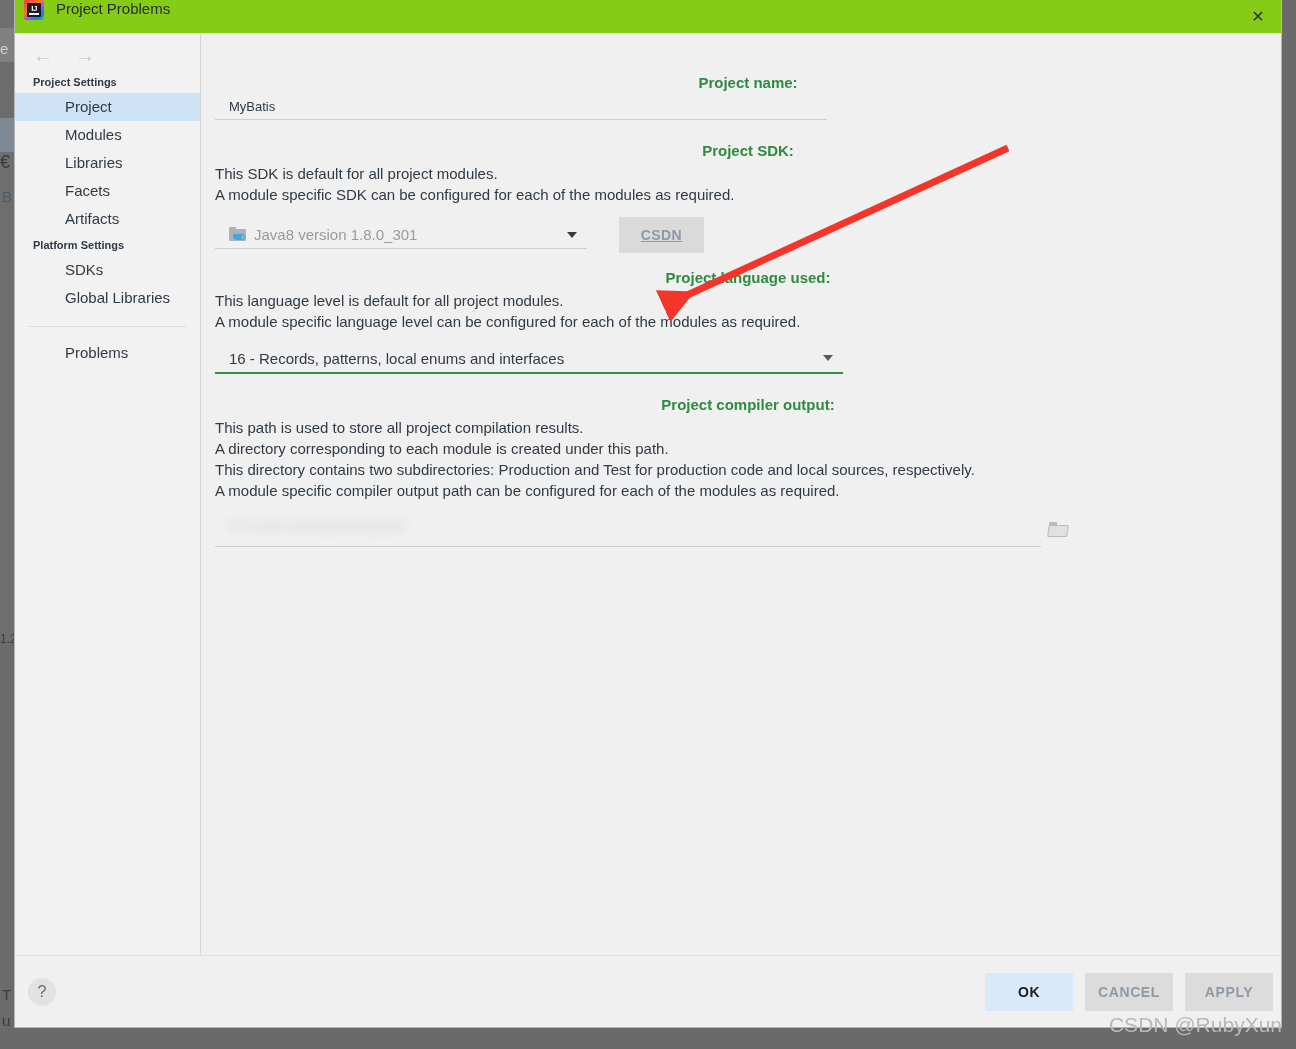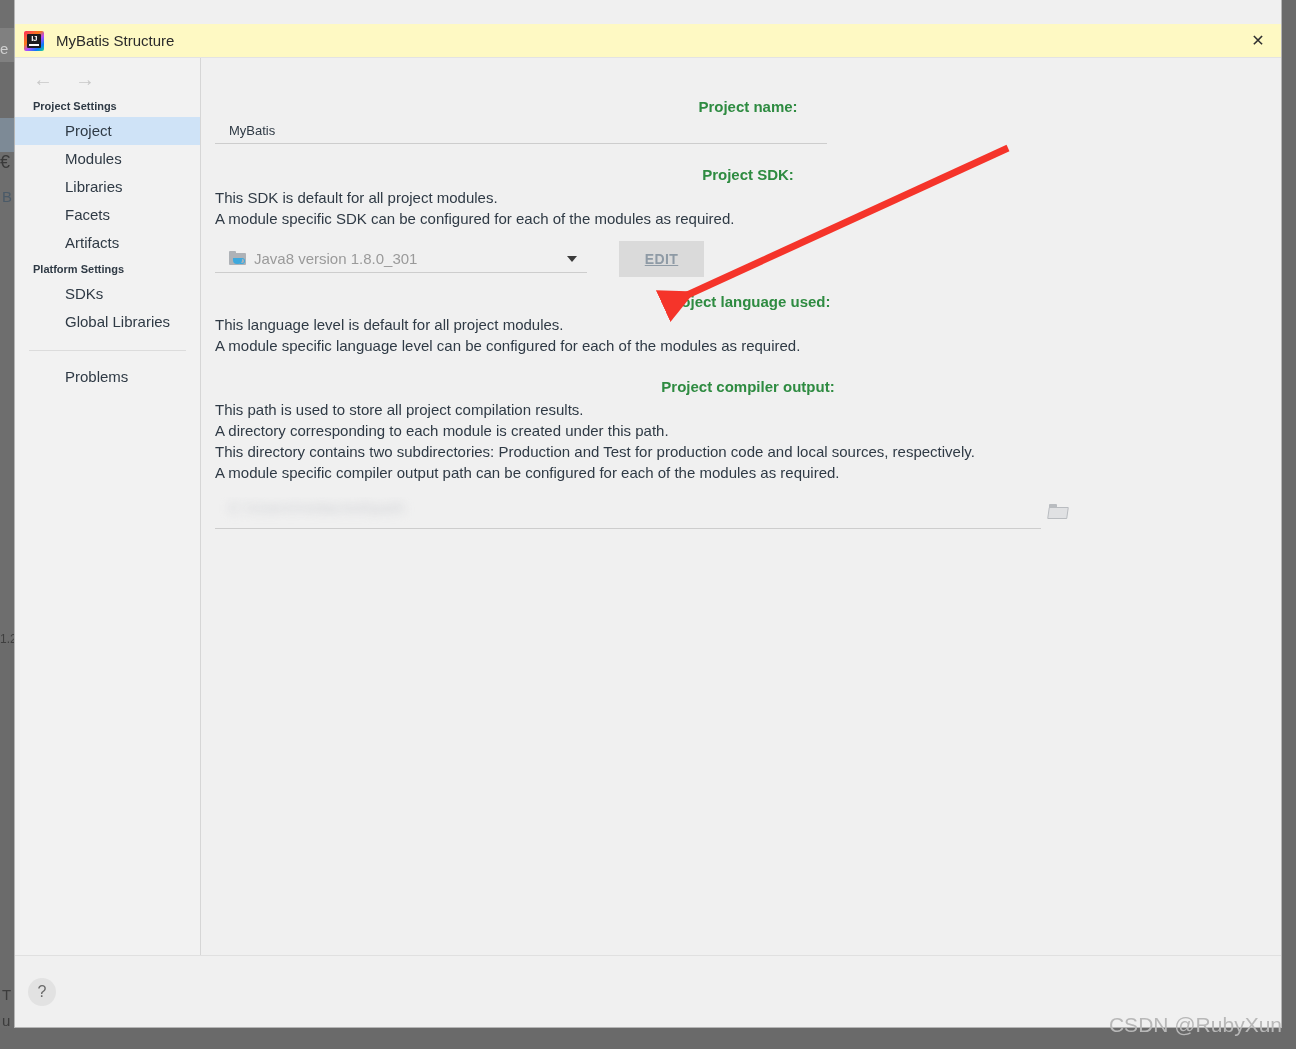--- a/index.html
+++ b/index.html
@@ -55,27 +55,26 @@
     background: #f0f0f0;
     border: 1px solid #b5b5b5;
     border-top: none;
     display: flex;
     flex-direction: column;
   }
 
   
   .titlebar {
     height: 34px;
-    background: #fef9c3;
+    background: #84cc16;
     border-bottom: 1px solid #e3e3e3;
     display: flex;
-    align-items: center;
+    align-items: flex-start;
     flex: 0 0 auto;
     position: relative;
-    margin-top: 24px;
   }
   .ij-logo {
     width: 20px; height: 20px;
     margin-left: 9px;
     position: relative;
     border-radius: 2px;
     background: linear-gradient(135deg, #fe315d 0%, #f97a12 28%, #b除 0%, #087cfa 72%, #21d789 100%);
     background: linear-gradient(140deg, #fe2857 0%, #fa5b3d 22%, #f97a12 38%, #b24bff 58%, #087cfa 80%, #21d789 100%);
     flex: 0 0 auto;
   }
@@ -440,21 +439,21 @@
   <div class="bd-bottom-bar"></div>
 </div>
 
 <div id="dialog">
 
   <div class="titlebar">
     <div class="ij-logo">
       <div class="ij-logo-text">IJ</div>
       <div class="ij-logo-bar"></div>
     </div>
-    <div class="title-text">MyBatis Structure</div>
+    <div class="title-text">Project Problems</div>
     <div class="close-btn">✕</div>
   </div>
 
   <div class="dlg-body">
 
     <div class="sidebar">
       <div class="nav-arrows">
         <span class="nav-arrow">←</span>
         <span class="nav-arrow">→</span>
       </div>
@@ -490,30 +489,36 @@
           <div class="combo sdk">
             <span class="sdk-icon">
               <span class="f-tab"></span>
                 <span class="f-back"></span>
                 <span class="cup"></span>
             </span>
             <span>Java8 version 1.8.0_301</span>
             <span class="caret"></span>
           </div>
           <button class="edit-btn">
-              <u>EDIT</u>
+              <u>CSDN</u>
             </button>
         </div>
 
         <div class="gap-md"></div>
 
         <div class="sec-head">Project language used:</div>
         <div class="sec-desc">This language level is default for all project modules.</div>
         <div class="sec-desc">A module specific language level can be configured for each of the modules as required.</div>
 
+        <div style="margin-top:12px;">
+          <div class="combo lang">
+            <span>16 - Records, patterns, local enums and interfaces</span>
+            <span class="caret"></span>
+          </div>
+        </div>
 
         <div class="gap-lg"></div>
 
         <div class="sec-head">Project compiler output:</div>
         <div class="sec-desc">This path is used to store all project compilation results.</div>
         <div class="sec-desc">A directory corresponding to each module is created under this path.</div>
         <div class="sec-desc">This directory contains two subdirectories: Production and Test for production code and local sources, respectively.</div>
         <div class="sec-desc">A module specific compiler output path can be configured for each of the modules as required.</div>
 
         <div class="path-row">
@@ -525,20 +530,25 @@
               <span class="bi-body"></span>
           </div>
         </div>
 
       </div>
     </div>
   </div>
 
   <div class="footer">
     <div class="help-btn">?</div>
+    <div class="btn-group">
+      <button class="dlg-btn ok">OK</button>
+      <button class="dlg-btn cancel">CANCEL</button>
+      <button class="dlg-btn apply">APPLY</button>
+    </div>
   </div>
 </div>
 
 <svg id="annot" viewBox="0 0 1296 1049">
   <defs>
     <marker id="redhead" markerWidth="5" markerHeight="5" refX="3.6" refY="2.5" orient="auto">
       <path d="M5,0 L5,5 L0,2.5 z" fill="#f5342a"></path>
     </marker>
   </defs>
   <line x1="1008" y1="148" x2="672" y2="302" stroke="#f5342a" stroke-width="7" marker-end="url(#redhead)"></line>

